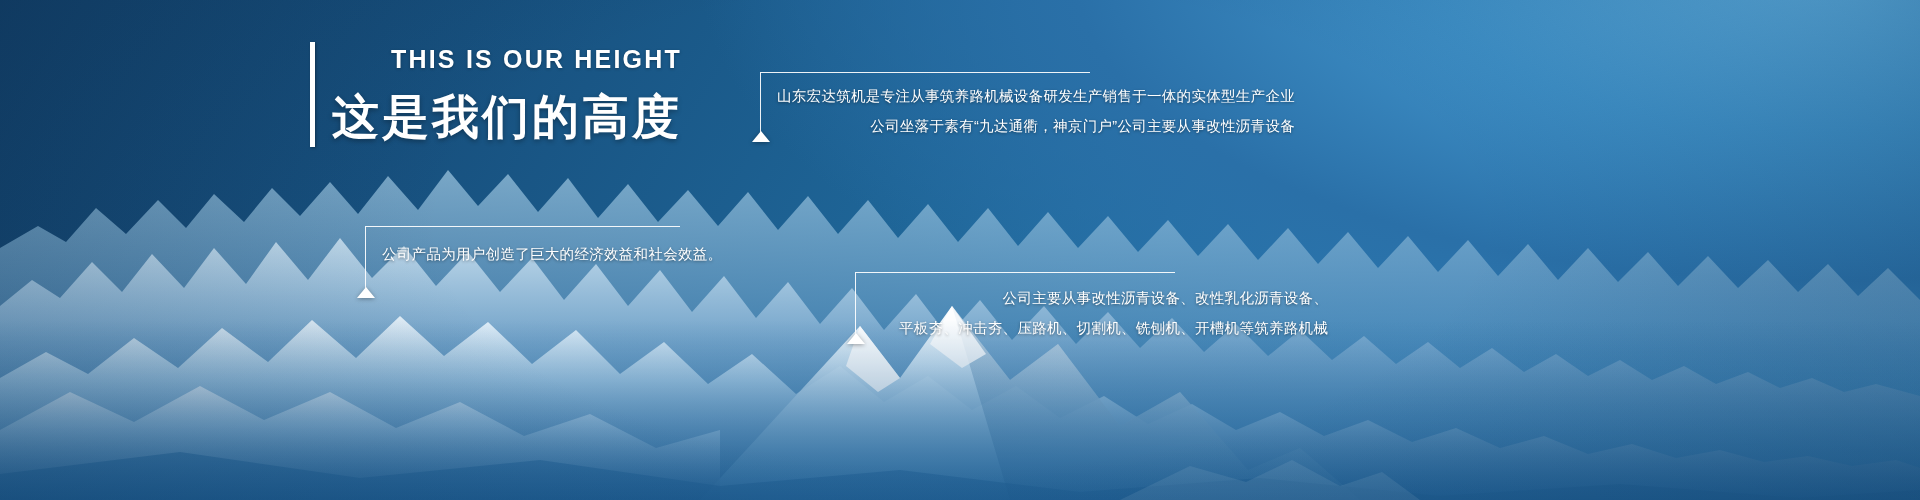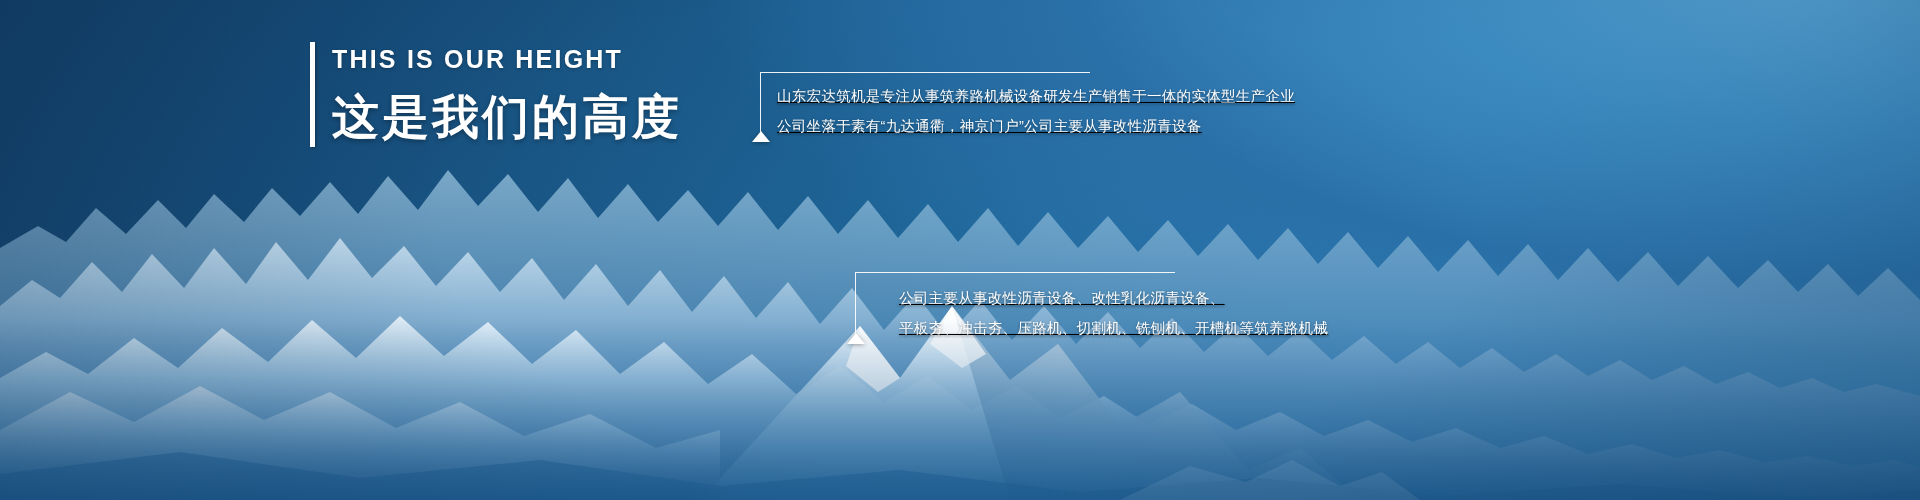--- a/index.html
+++ b/index.html
@@ -12,20 +12,21 @@
 
   .banner {
     position:relative;
     width:1920px;
     height:500px;
     overflow:hidden;
     background:
       radial-gradient(ellipse 1400px 700px at 92% 2%, rgba(86,170,222,0.95) 0%, rgba(60,140,198,0.55) 32%, rgba(26,92,150,0.0) 62%),
       linear-gradient(118deg, #16456f 0%, #1a5585 28%, #216severe 40%, #2a76af 70%, #3d8cc4 100%);
     background-color:#1b5a8c;
+    text-align:right;
   }
 
   
   .sky {
     position:absolute; inset:0;
     background:
       radial-gradient(ellipse 1500px 620px at 95% -6%, #5fb0e2 0%, #3e8fc6 26%, #2a70a8 50%, rgba(26,80,128,0) 75%),
       linear-gradient(120deg, #123f68 0%, #17507e 22%, #1e6496 45%, #2a7cb4 72%, #3d93c8 100%);
   }
 
@@ -72,21 +73,21 @@
     font-size:47px;
     font-weight:bold;
     letter-spacing:3px;
     line-height:60px;
     margin-top:13px;
     white-space:nowrap;
     text-shadow:0 2px 5px rgba(0,0,0,0.32);
   }
 
   
-  .callout { position:absolute;text-decoration:underline; }
+  .callout { position:absolute; }
 
   .callout-rule {
     position:relative;
     height:1px;
     background:rgba(255,255,255,0.92);
   }
   .callout-body {
     position:relative;
     border-left:1px solid rgba(255,255,255,0.92);
   }
@@ -190,20 +191,27 @@
 
   <div class="callout" id="callout-company-intro">
     <div class="callout-rule"></div>
     <div class="callout-body">
       <div class="callout-line">山东宏达筑机是专注从事筑养路机械设备研发生产销售于一体的实体型生产企业</div>
       <div class="callout-line">公司坐落于素有“九达通衢，神京门户”公司主要从事改性沥青设备</div>
       <span class="callout-arrow"></span>
     </div>
   </div>
 
+  <div class="callout" id="callout-benefits">
+    <div class="callout-rule"></div>
+    <div class="callout-body">
+      <div class="callout-line">公司产品为用户创造了巨大的经济效益和社会效益。</div>
+      <span class="callout-arrow"></span>
+    </div>
+  </div>
 
   <div class="callout" id="callout-products">
     <div class="callout-rule"></div>
     <div class="callout-body">
       <div class="callout-line">公司主要从事改性沥青设备、改性乳化沥青设备、</div>
       <div class="callout-line">平板夯、冲击夯、压路机、切割机、铣刨机、开槽机等筑养路机械</div>
       <span class="callout-arrow"></span>
     </div>
   </div>
 

